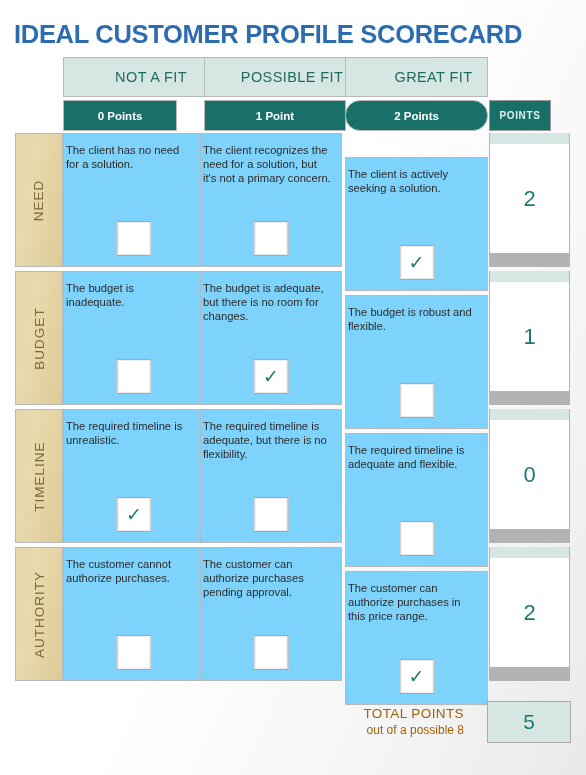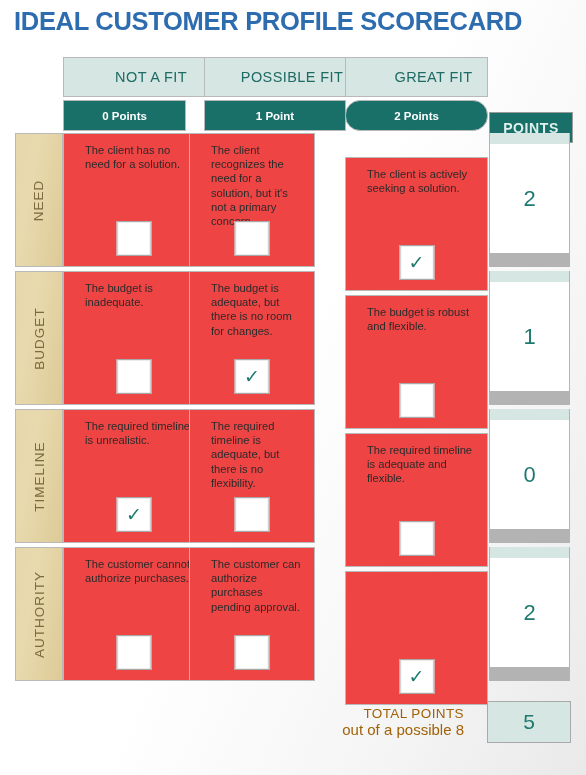--- a/index.html
+++ b/index.html
@@ -22,21 +22,21 @@
     width: 586px; height: 775px;
     background:
       linear-gradient(115deg, rgba(255,255,255,0) 48%, rgba(236,236,236,0.55) 78%, rgba(226,226,226,0.75) 100%);
     pointer-events: none;
   }
 
   
   .title {
     position: absolute;
     left: 14px;
-    top: 7px;
+    top: 20px;
     font-size: 25.5px;
     font-weight: bold;
     letter-spacing: -0.3px;
     color: #2e6cb0;
     white-space: nowrap;
   }
 
   
   .sheet {
     position: absolute;
@@ -72,42 +72,41 @@
     background: #197068;
     border: 1px solid #b9b9b9;
     box-sizing: border-box;
     display: flex;
     align-items: center;
     justify-content: center;
     color: #ffffff;
     font-size: 11.5px;
     font-weight: bold;
   }
-  .pts-head.c0 { left: 63px;  width: 123px; }
+  .pts-head.c0 { left: 63px;  width: 114px; }
   .pts-head.c1 { left: 204px; width: 142px; text-align: center; }
   .pts-head.c2 { left: 345px; width: 143px; border-radius: 15px; }
 
   
   .points-head {
     position: absolute;
     left: 489px;
     top: 100px;
-    width: 84px;
+    width: 62px;
     height: 31px;
     background: #197068;
     border: 1px solid #9b9b9b;
     box-sizing: border-box;
     display: flex;
     align-items: center;
     justify-content: center;
     color: #dff0ee;
-    font-size: 14px;
+    font-size: 10px;
     font-weight: bold;
     letter-spacing: 0.6px;
-    margin-top: 12px;
   }
 
   
   .row { position: absolute; left: 0; height: 134px; }
 
   .row-label {
     position: absolute;
     left: 15px;
     width: 48px;
     height: 134px;
@@ -124,25 +123,25 @@
     font-size: 13.5px;
     letter-spacing: 1px;
     color: #7a6a3c;
   }
 
   .cell {
     position: absolute;
     height: 134px;
     box-sizing: border-box;
     border: 1px solid #b9b9b9;
-    background: #ef4444;
-    padding: 9px 9px 0 21px;
+    background: #7dd3fc;
+    padding: 9px 9px 0 2px;
   }
   .cell.c0 { left: 63px;  width: 142px; }
-  .cell.c1 { left: 189px; width: 126px; }
+  .cell.c1 { left: 200px; width: 142px; }
   .cell.c2 { left: 345px; width: 143px; margin-top: 24px; }
 
   .cell-text {
     font-size: 11.2px;
     line-height: 14.2px;
     color: #2b2b2b;
   }
 
   .checkbox {
     position: absolute;
@@ -207,21 +206,21 @@
     top: 705px;
     text-align: right;
     color: #a16207;
   }
   .total-label .l1 {
     font-size: 13.5px;
     letter-spacing: 0.4px;
     line-height: 17px;
   }
   .total-label .l2 {
-    font-size: 15px;
+    font-size: 12px;
     line-height: 16px;
   }
   .total-box {
     position: absolute;
     left: 487px;
     top: 701px;
     width: 84px;
     height: 42px;
     background: #d5e6e3;
     border: 1px solid #a9a9a9;
@@ -347,20 +346,21 @@
       </div>
     <div class="cell c0">
       <div class="cell-text">The customer cannot authorize purchases.</div>
       <div class="checkbox"></div>
     </div>
     <div class="cell c1">
       <div class="cell-text">The customer can authorize purchases pending approval.</div>
       <div class="checkbox"></div>
     </div>
     <div class="cell c2">
+      <div class="cell-text">The customer can authorize purchases in this price range.</div>
       <div class="checkbox checked">
           <span class="tick">✓</span>
         </div>
     </div>
     <div class="pts-cell">
       <div class="strip-top"></div>
       <div class="value">2</div>
       <div class="strip-bot"></div>
     </div>
   </div>

